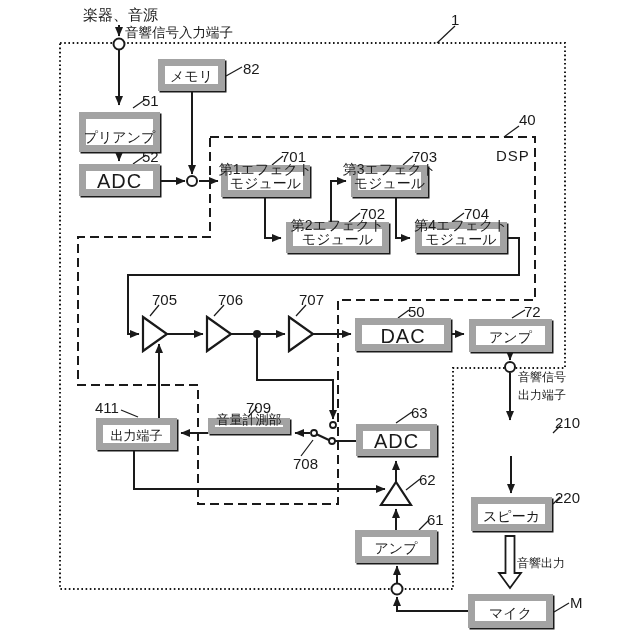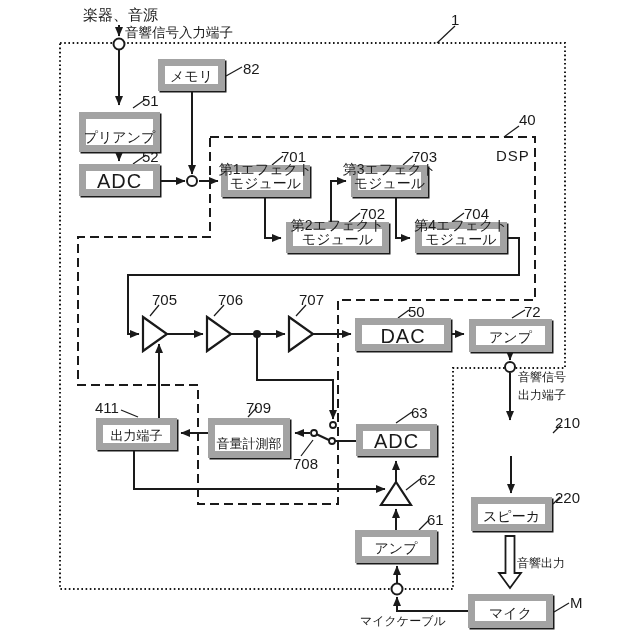--- a/index.html
+++ b/index.html
@@ -135,21 +135,21 @@
   </div>
   <div class="box" style="left:355px;top:318px;width:96px;height:33px">
     <span class="bl lat">DAC</span>
   </div>
   <div class="box" style="left:469px;top:319px;width:83px;height:33px">
     <span class="bl">アンプ</span>
   </div>
   <div class="box" style="left:96px;top:418px;width:81px;height:32px">
     <span class="bl" style="font-size:13px">出力端子</span>
   </div>
-  <div class="box" style="left:208px;top:418px;width:82px;height:40px">
+  <div class="box" style="left:208px;top:418px;width:82px;height:16px">
     <span class="bl" style="font-size:13px">音量計測部</span>
   </div>
   <div class="box" style="left:356px;top:424px;width:81px;height:32px">
     <span class="bl lat">ADC</span>
   </div>
   <div class="box" style="left:355px;top:530px;width:82px;height:33px">
     <span class="bl">アンプ</span>
   </div>
   <div class="box" style="left:471px;top:497px;width:81px;height:34px">
     <span class="bl">スピーカ</span>
@@ -181,15 +181,14 @@
   <div class="ref" style="left:555px;top:414px">210</div>
   <div class="ref" style="left:555px;top:489px">220</div>
   <div class="ref" style="left:570px;top:594px">M</div>
 
   <div class="ann f15" style="left:83px;top:6px">楽器、音源</div>
   <div class="ann f13" style="left:125px;top:24px">音響信号入力端子</div>
   <div class="ann f15" style="left:496px;top:147px;letter-spacing:1px">DSP</div>
   <div class="ann f14" style="left:518px;top:369px">音響信号</div>
   <div class="ann f14" style="left:518px;top:387px">出力端子</div>
   <div class="ann f14" style="left:517px;top:555px">音響出力</div>
-  <div class="ann f14" style="left:360px;top:613px">マイクケーブル</div>
 
 </div>
 
 </body></html>

